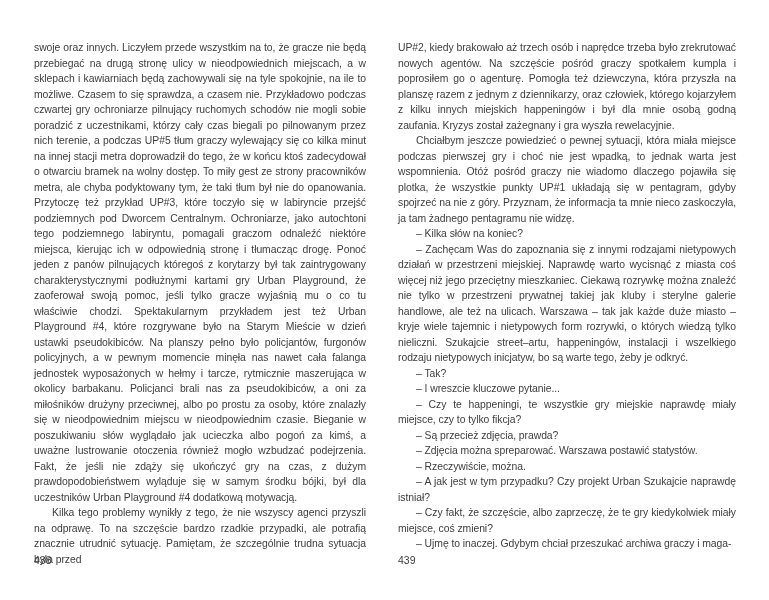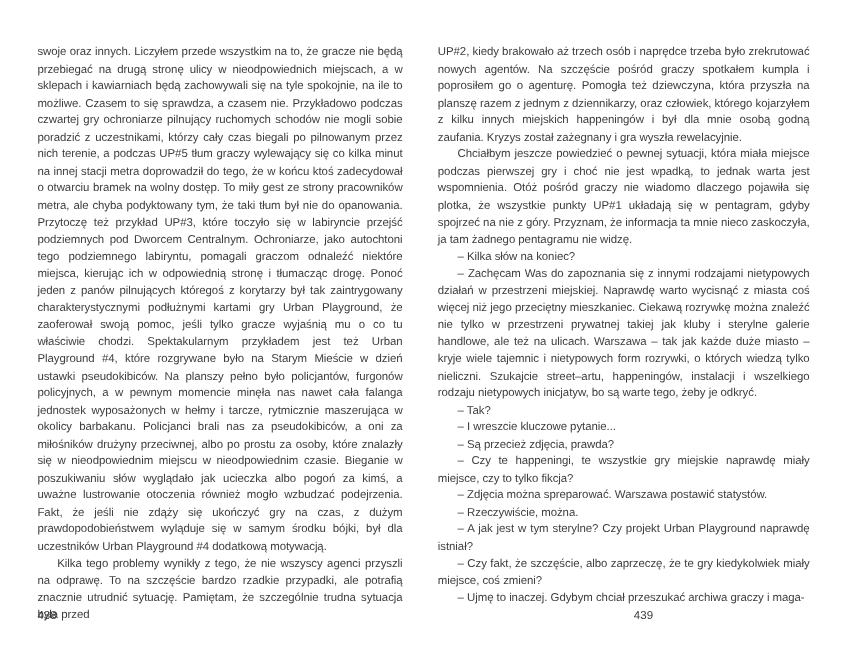--- a/index.html
+++ b/index.html
@@ -48,47 +48,47 @@
     position: absolute;
     top: 554px;
     font-size: 10.5px;
     color: #3d3d3d;
     text-align: right;
   }
   .page-number.left {
     left: 34px;
   }
   .page-number.right {
-    left: 416px;
+    left: 398px;
     width: 338px;
-    text-align: center;
+    text-align: left;
   }
 </style>
 </head>
 <body>
 
 <div class="book-spread">
 
   <div class="page-text left">
       <p class="para">swoje oraz innych. Liczyłem przede wszystkim na to, że gracze nie będą przebiegać na drugą stronę ulicy w nieodpowiednich miejscach, a w sklepach i kawiarniach będą zachowywali się na tyle spokojnie, na ile to możliwe. Czasem to się sprawdza, a czasem nie. Przykładowo podczas czwartej gry ochroniarze pilnujący ruchomych schodów nie mogli sobie poradzić z uczestnikami, którzy cały czas biegali po pilnowanym przez nich terenie, a podczas UP#5 tłum graczy wylewający się co kilka minut na innej stacji metra doprowadził do tego, że w końcu ktoś zadecydował o otwarciu bramek na wolny dostęp. To miły gest ze strony pracowników metra, ale chyba podyktowany tym, że taki tłum był nie do opanowania. Przytoczę też przykład UP#3, które toczyło się w labiryncie przejść podziemnych pod Dworcem Centralnym. Ochroniarze, jako autochtoni tego podziemnego labiryntu, pomagali graczom odnaleźć niektóre miejsca, kierując ich w odpowiednią stronę i tłumacząc drogę. Ponoć jeden z panów pilnujących któregoś z korytarzy był tak zaintrygowany charakterystycznymi podłużnymi kartami gry Urban Playground, że zaoferował swoją pomoc, jeśli tylko gracze wyjaśnią mu o co tu właściwie chodzi. Spektakularnym przykładem jest też Urban Playground #4, które rozgrywane było na Starym Mieście w dzień ustawki pseudokibiców. Na planszy pełno było policjantów, furgonów policyjnych, a w pewnym momencie minęła nas nawet cała falanga jednostek wyposażonych w hełmy i tarcze, rytmicznie maszerująca w okolicy barbakanu. Policjanci brali nas za pseudokibiców, a oni za miłośników drużyny przeciwnej, albo po prostu za osoby, które znalazły się w nieodpowiednim miejscu w nieodpowiednim czasie. Bieganie w poszukiwaniu słów wyglądało jak ucieczka albo pogoń za kimś, a uważne lustrowanie otoczenia również mogło wzbudzać podejrzenia. Fakt, że jeśli nie zdąży się ukończyć gry na czas, z dużym prawdopodobieństwem wyląduje się w samym środku bójki, był dla uczestników Urban Playground #4 dodatkową motywacją.</p>
       <p class="para indent">Kilka tego problemy wynikły z tego, że nie wszyscy agenci przyszli na odprawę. To na szczęście bardzo rzadkie przypadki, ale potrafią znacznie utrudnić sytuację. Pamiętam, że szczególnie trudna sytuacja była przed</p>
     </div>
 
   <div class="page-text right">
       <p class="para">UP#2, kiedy brakowało aż trzech osób i naprędce trzeba było zrekrutować nowych agentów. Na szczęście pośród graczy spotkałem kumpla i poprosiłem go o agenturę. Pomogła też dziewczyna, która przyszła na planszę razem z jednym z dziennikarzy, oraz człowiek, którego kojarzyłem z kilku innych miejskich happeningów i był dla mnie osobą godną zaufania. Kryzys został zażegnany i gra wyszła rewelacyjnie.</p>
       <p class="para indent">Chciałbym jeszcze powiedzieć o pewnej sytuacji, która miała miejsce podczas pierwszej gry i choć nie jest wpadką, to jednak warta jest wspomnienia. Otóż pośród graczy nie wiadomo dlaczego pojawiła się plotka, że wszystkie punkty UP#1 układają się w pentagram, gdyby spojrzeć na nie z góry. Przyznam, że informacja ta mnie nieco zaskoczyła, ja tam żadnego pentagramu nie widzę.</p>
       <p class="para indent">– Kilka słów na koniec?</p>
       <p class="para indent">– Zachęcam Was do zapoznania się z innymi rodzajami nietypowych działań w przestrzeni miejskiej. Naprawdę warto wycisnąć z miasta coś więcej niż jego przeciętny mieszkaniec. Ciekawą rozrywkę można znaleźć nie tylko w przestrzeni prywatnej takiej jak kluby i sterylne galerie handlowe, ale też na ulicach. Warszawa – tak jak każde duże miasto – kryje wiele tajemnic i nietypowych form rozrywki, o których wiedzą tylko nieliczni. Szukajcie street–artu, happeningów, instalacji i wszelkiego rodzaju nietypowych inicjatyw, bo są warte tego, żeby je odkryć.</p>
       <p class="para indent">– Tak?</p>
       <p class="para indent">– I wreszcie kluczowe pytanie...</p>
+      <p class="para indent">– Czy te happeningi, te wszystkie gry miejskie naprawdę miały miejsce, czy to tylko fikcja?</p>
       <p class="para indent">– Są przecież zdjęcia, prawda?</p>
-      <p class="para indent">– Czy te happeningi, te wszystkie gry miejskie naprawdę miały miejsce, czy to tylko fikcja?</p>
       <p class="para indent">– Zdjęcia można spreparować. Warszawa postawić statystów.</p>
       <p class="para indent">– Rzeczywiście, można.</p>
-      <p class="para indent">– A jak jest w tym sterylne? Czy projekt Urban Playground naprawdę istniał?</p>
+      <p class="para indent">– A jak jest w tym przypadku? Czy projekt Urban Szukajcie naprawdę istniał?</p>
       <p class="para indent">– Czy fakt, że szczęście, albo zaprzeczę, że te gry kiedykolwiek miały miejsce, coś zmieni?</p>
       <p class="para indent">– Ujmę to inaczej. Gdybym chciał przeszukać archiwa graczy i maga-</p>
     </div>
 
   <div class="page-number left">438</div>
 
   <div class="page-number right">439</div>
 
 </div>
 

